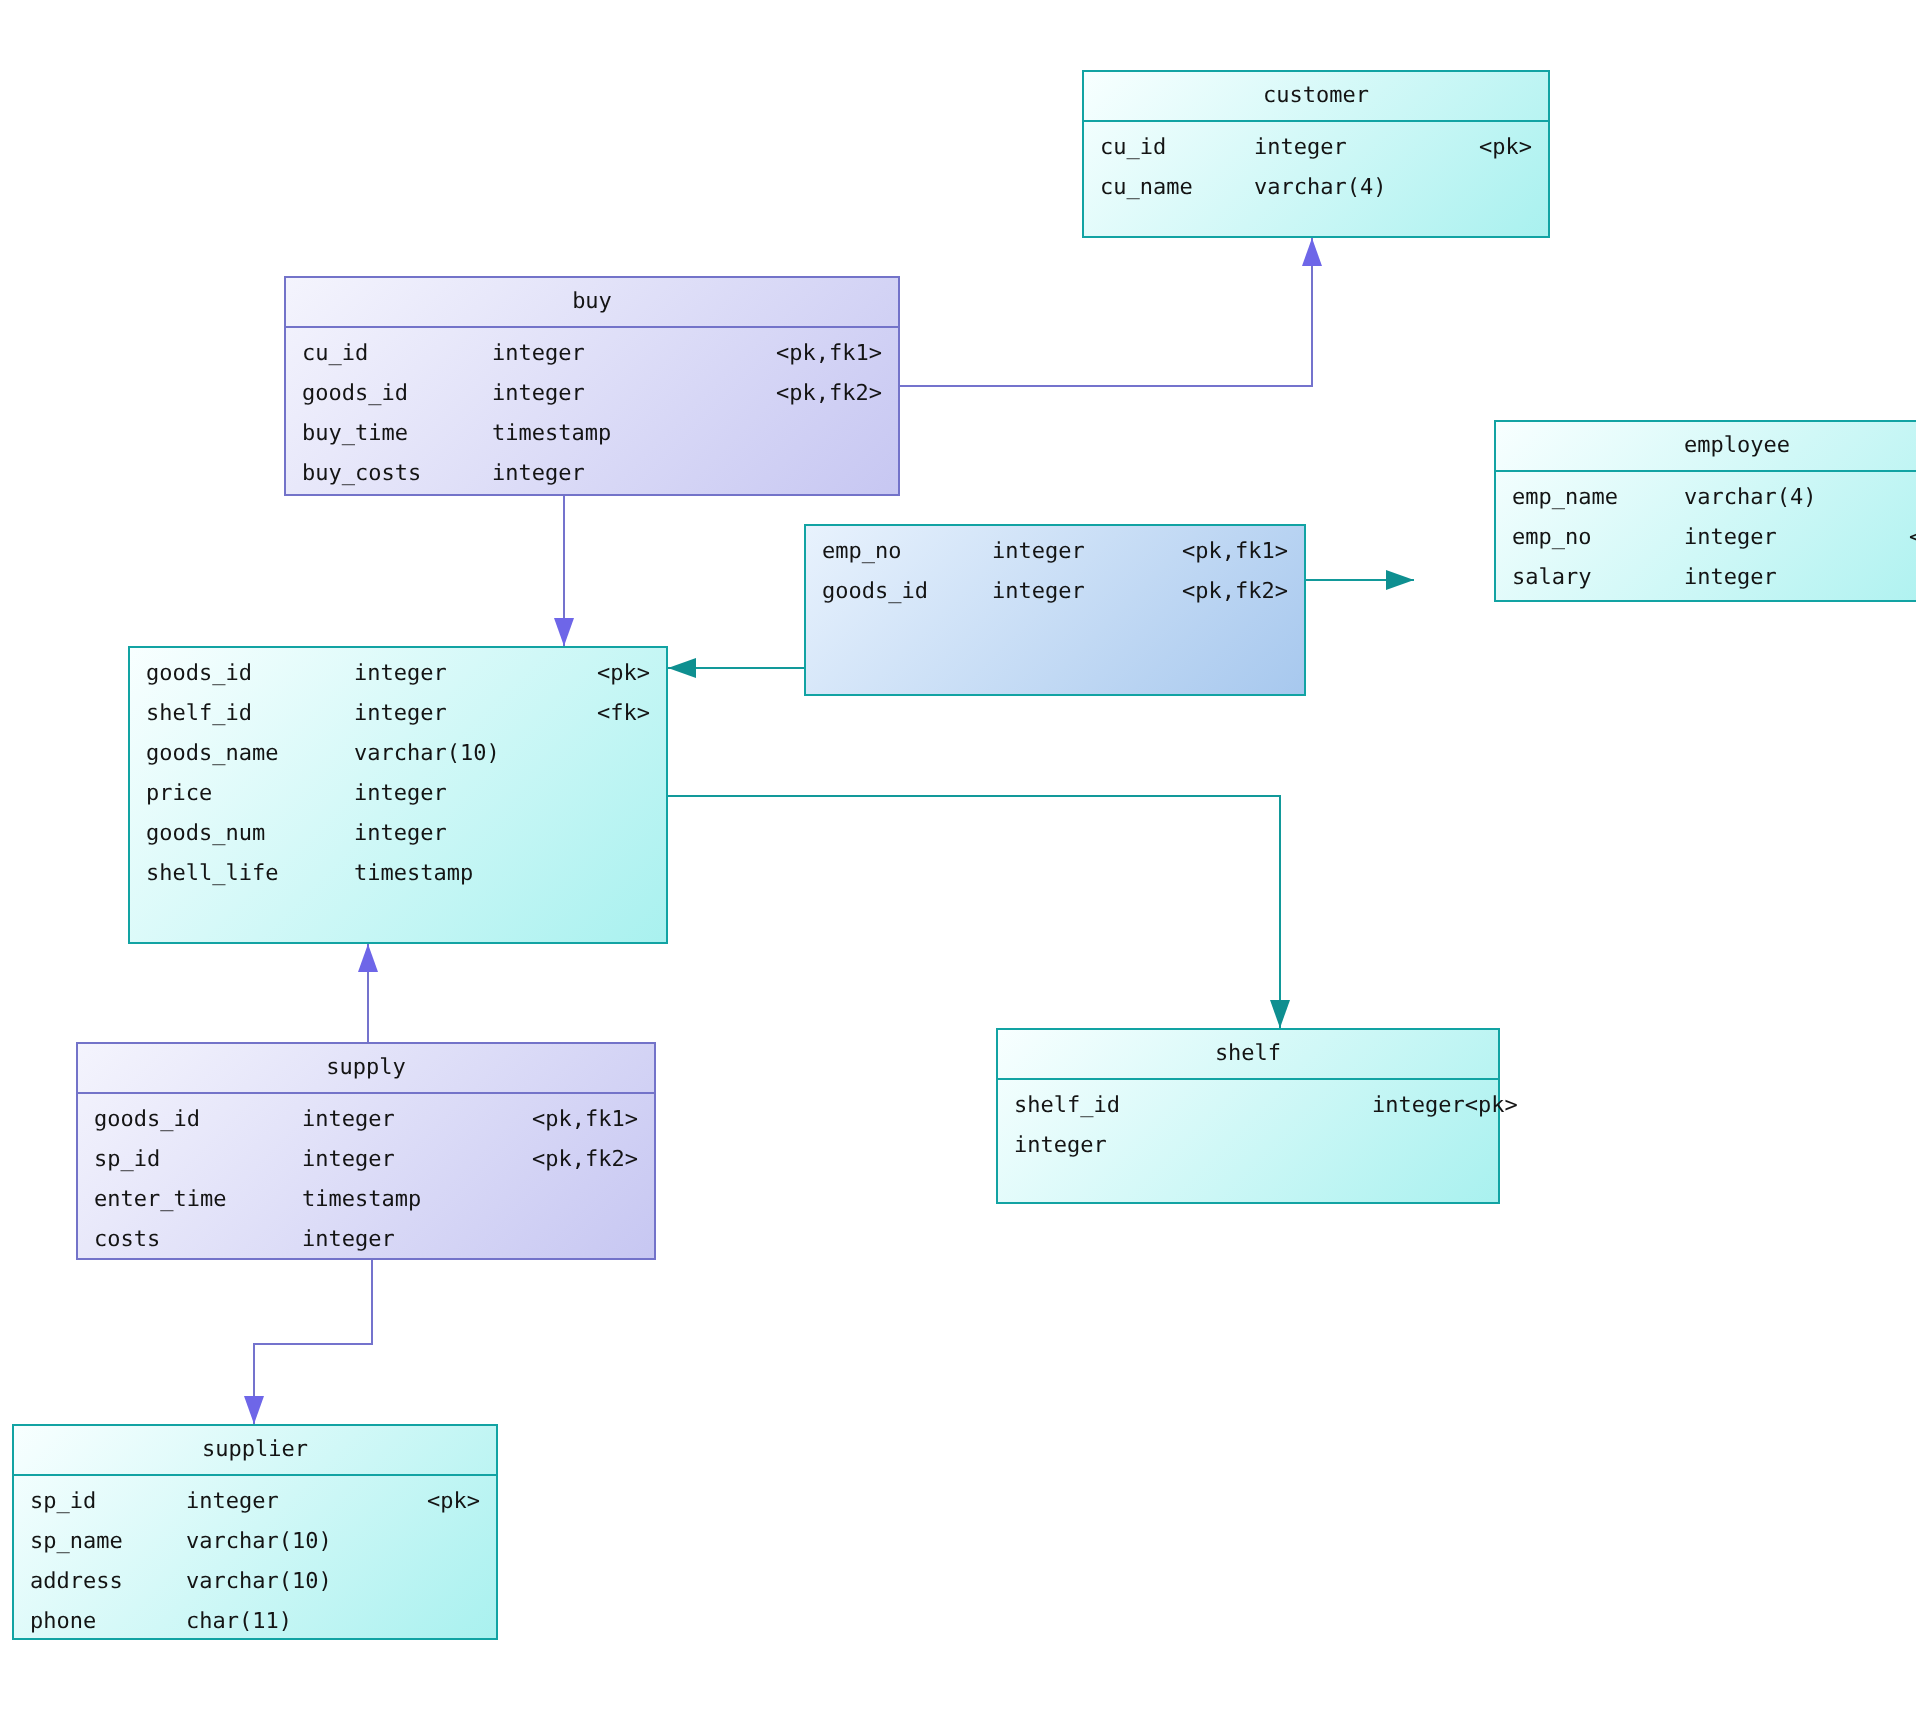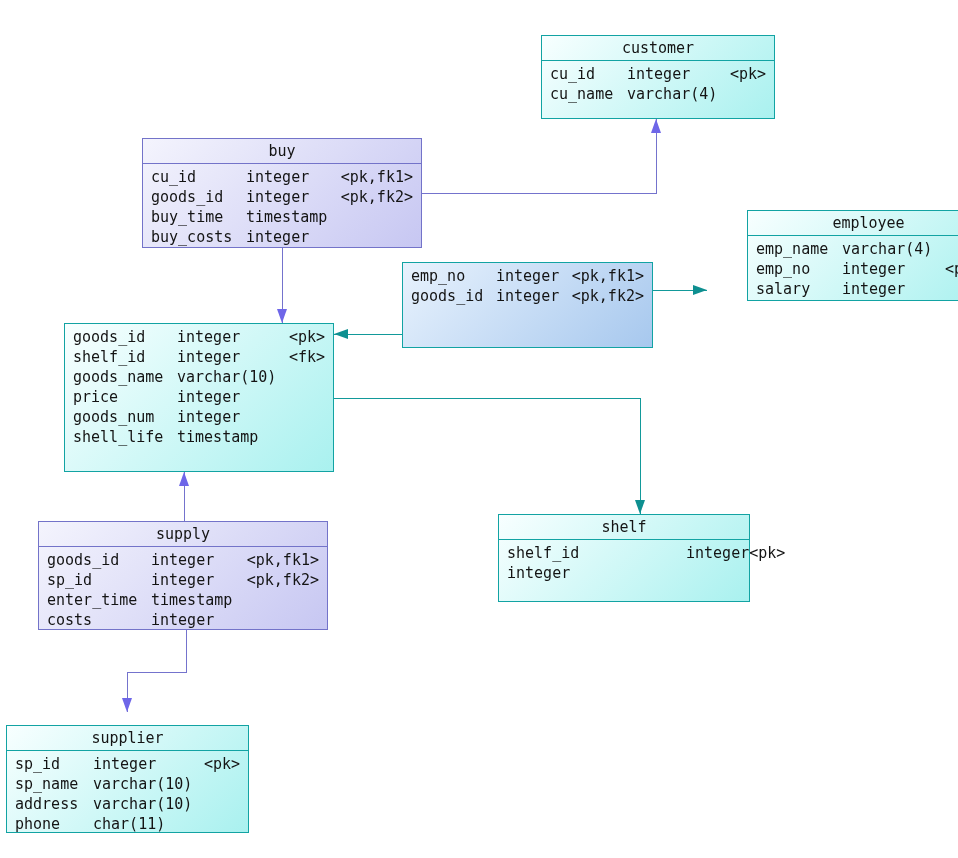--- a/index.html
+++ b/index.html
@@ -1,21 +1,21 @@
 <!DOCTYPE html>
 <html><head>
 <meta charset="utf-8">
 <style>
   html,body{margin:0;padding:0;background:#ffffff;}
   body{width:958px;height:858px;font-family:"DejaVu Sans Mono","Liberation Mono",monospace;}
   #canvas{position:relative;width:958px;height:858px;overflow:hidden;background:#ffffff;}
   #connector-layer{position:absolute;left:0;top:0;z-index:1;}
   .tbl{
     position:absolute;z-index:2;border:1px solid;box-sizing:border-box;
-    font-size:15px;color:#141414;
+    font-size:11px;color:#141414;
   }
   .tbl-hd{
     height:24px;line-height:24px;text-align:center;
     border-bottom:1px solid;border-color:inherit;
     white-space:pre;
   }
   .tbl-body{padding:3px 8px 0 8px;}
   .row{display:flex;height:20px;line-height:20px;white-space:pre;}
   .c-name{flex:0 0 auto;}
   .c-type{flex:1 1 auto;}
@@ -56,21 +56,21 @@
         <polygon points="127,712 122,698 132,698" fill="#6e66e8"></polygon>
       </g>
     </svg>
     <div class="tbl" style="left: 541px; top: 35px; width: 234px; height: 84px; border-color: rgb(18, 163, 163); background: linear-gradient(135deg, rgb(248, 255, 255) 0%, rgb(169, 241, 239) 100%);">
       <div class="tbl-hd">customer</div>
       <div class="tbl-body">
         <div class="row pk"><span class="c-name" style="width: 77px;">cu_id</span><span class="c-type">integer</span><span class="c-key">&lt;pk&gt;</span></div>
         <div class="row"><span class="c-name" style="width: 77px;">cu_name</span><span class="c-type">varchar(4)</span><span class="c-key"></span></div>
       </div>
     </div>
-    <div class="tbl" style="left: 142px; top: 138px; width: 280px; height: 110px; border-color: rgb(115, 115, 201); background: linear-gradient(135deg, rgb(244, 244, 253) 0%, rgb(199, 199, 242) 100%);">
+    <div class="tbl" style="left: 142px; top: 138px; width: 308px; height: 110px; border-color: rgb(115, 115, 201); background: linear-gradient(135deg, rgb(244, 244, 253) 0%, rgb(199, 199, 242) 100%);">
       <div class="tbl-hd">buy</div>
       <div class="tbl-body">
         <div class="row pk"><span class="c-name" style="width: 95px;">cu_id</span><span class="c-type">integer</span><span class="c-key">&lt;pk,fk1&gt;</span></div>
         <div class="row pk"><span class="c-name" style="width: 95px;">goods_id</span><span class="c-type">integer</span><span class="c-key">&lt;pk,fk2&gt;</span></div>
         <div class="row"><span class="c-name" style="width: 95px;">buy_time</span><span class="c-type">timestamp</span><span class="c-key"></span></div>
         <div class="row"><span class="c-name" style="width: 95px;">buy_costs</span><span class="c-type">integer</span><span class="c-key"></span></div>
       </div>
     </div>
     <div class="tbl" style="left: 707px; top: 210px; width: 243px; height: 91px; border-color: rgb(18, 163, 163); background: linear-gradient(135deg, rgb(248, 255, 255) 0%, rgb(169, 241, 239) 100%); margin-left: 40px;">
       <div class="tbl-hd">employee</div>
@@ -105,21 +105,21 @@
     </div>
     <div class="tbl" style="left: 38px; top: 521px; width: 290px; height: 109px; border-color: rgb(115, 115, 201); background: linear-gradient(135deg, rgb(244, 244, 253) 0%, rgb(199, 199, 242) 100%);">
       <div class="tbl-hd">supply</div>
       <div class="tbl-body">
         <div class="row pk"><span class="c-name" style="width: 104px;">goods_id</span><span class="c-type">integer</span><span class="c-key">&lt;pk,fk1&gt;</span></div>
         <div class="row pk"><span class="c-name" style="width: 104px;">sp_id</span><span class="c-type">integer</span><span class="c-key">&lt;pk,fk2&gt;</span></div>
         <div class="row"><span class="c-name" style="width: 104px;">enter_time</span><span class="c-type">timestamp</span><span class="c-key"></span></div>
         <div class="row"><span class="c-name" style="width: 104px;">costs</span><span class="c-type">integer</span><span class="c-key"></span></div>
       </div>
     </div>
-    <div class="tbl" style="left: 6px; top: 712px; width: 243px; height: 108px; border-color: rgb(18, 163, 163); background: linear-gradient(135deg, rgb(248, 255, 255) 0%, rgb(169, 241, 239) 100%); margin-top: 13px;">
+    <div class="tbl" style="left: 6px; top: 712px; width: 243px; height: 108px; border-color: rgb(18, 163, 163); background: linear-gradient(135deg, rgb(248, 255, 255) 0%, rgb(169, 241, 239) 100%);">
       <div class="tbl-hd">supplier</div>
       <div class="tbl-body">
         <div class="row pk"><span class="c-name" style="width: 78px;">sp_id</span><span class="c-type">integer</span><span class="c-key">&lt;pk&gt;</span></div>
         <div class="row"><span class="c-name" style="width: 78px;">sp_name</span><span class="c-type">varchar(10)</span><span class="c-key"></span></div>
         <div class="row"><span class="c-name" style="width: 78px;">address</span><span class="c-type">varchar(10)</span><span class="c-key"></span></div>
         <div class="row"><span class="c-name" style="width: 78px;">phone</span><span class="c-type">char(11)</span><span class="c-key"></span></div>
       </div>
     </div>
   </div>
 

